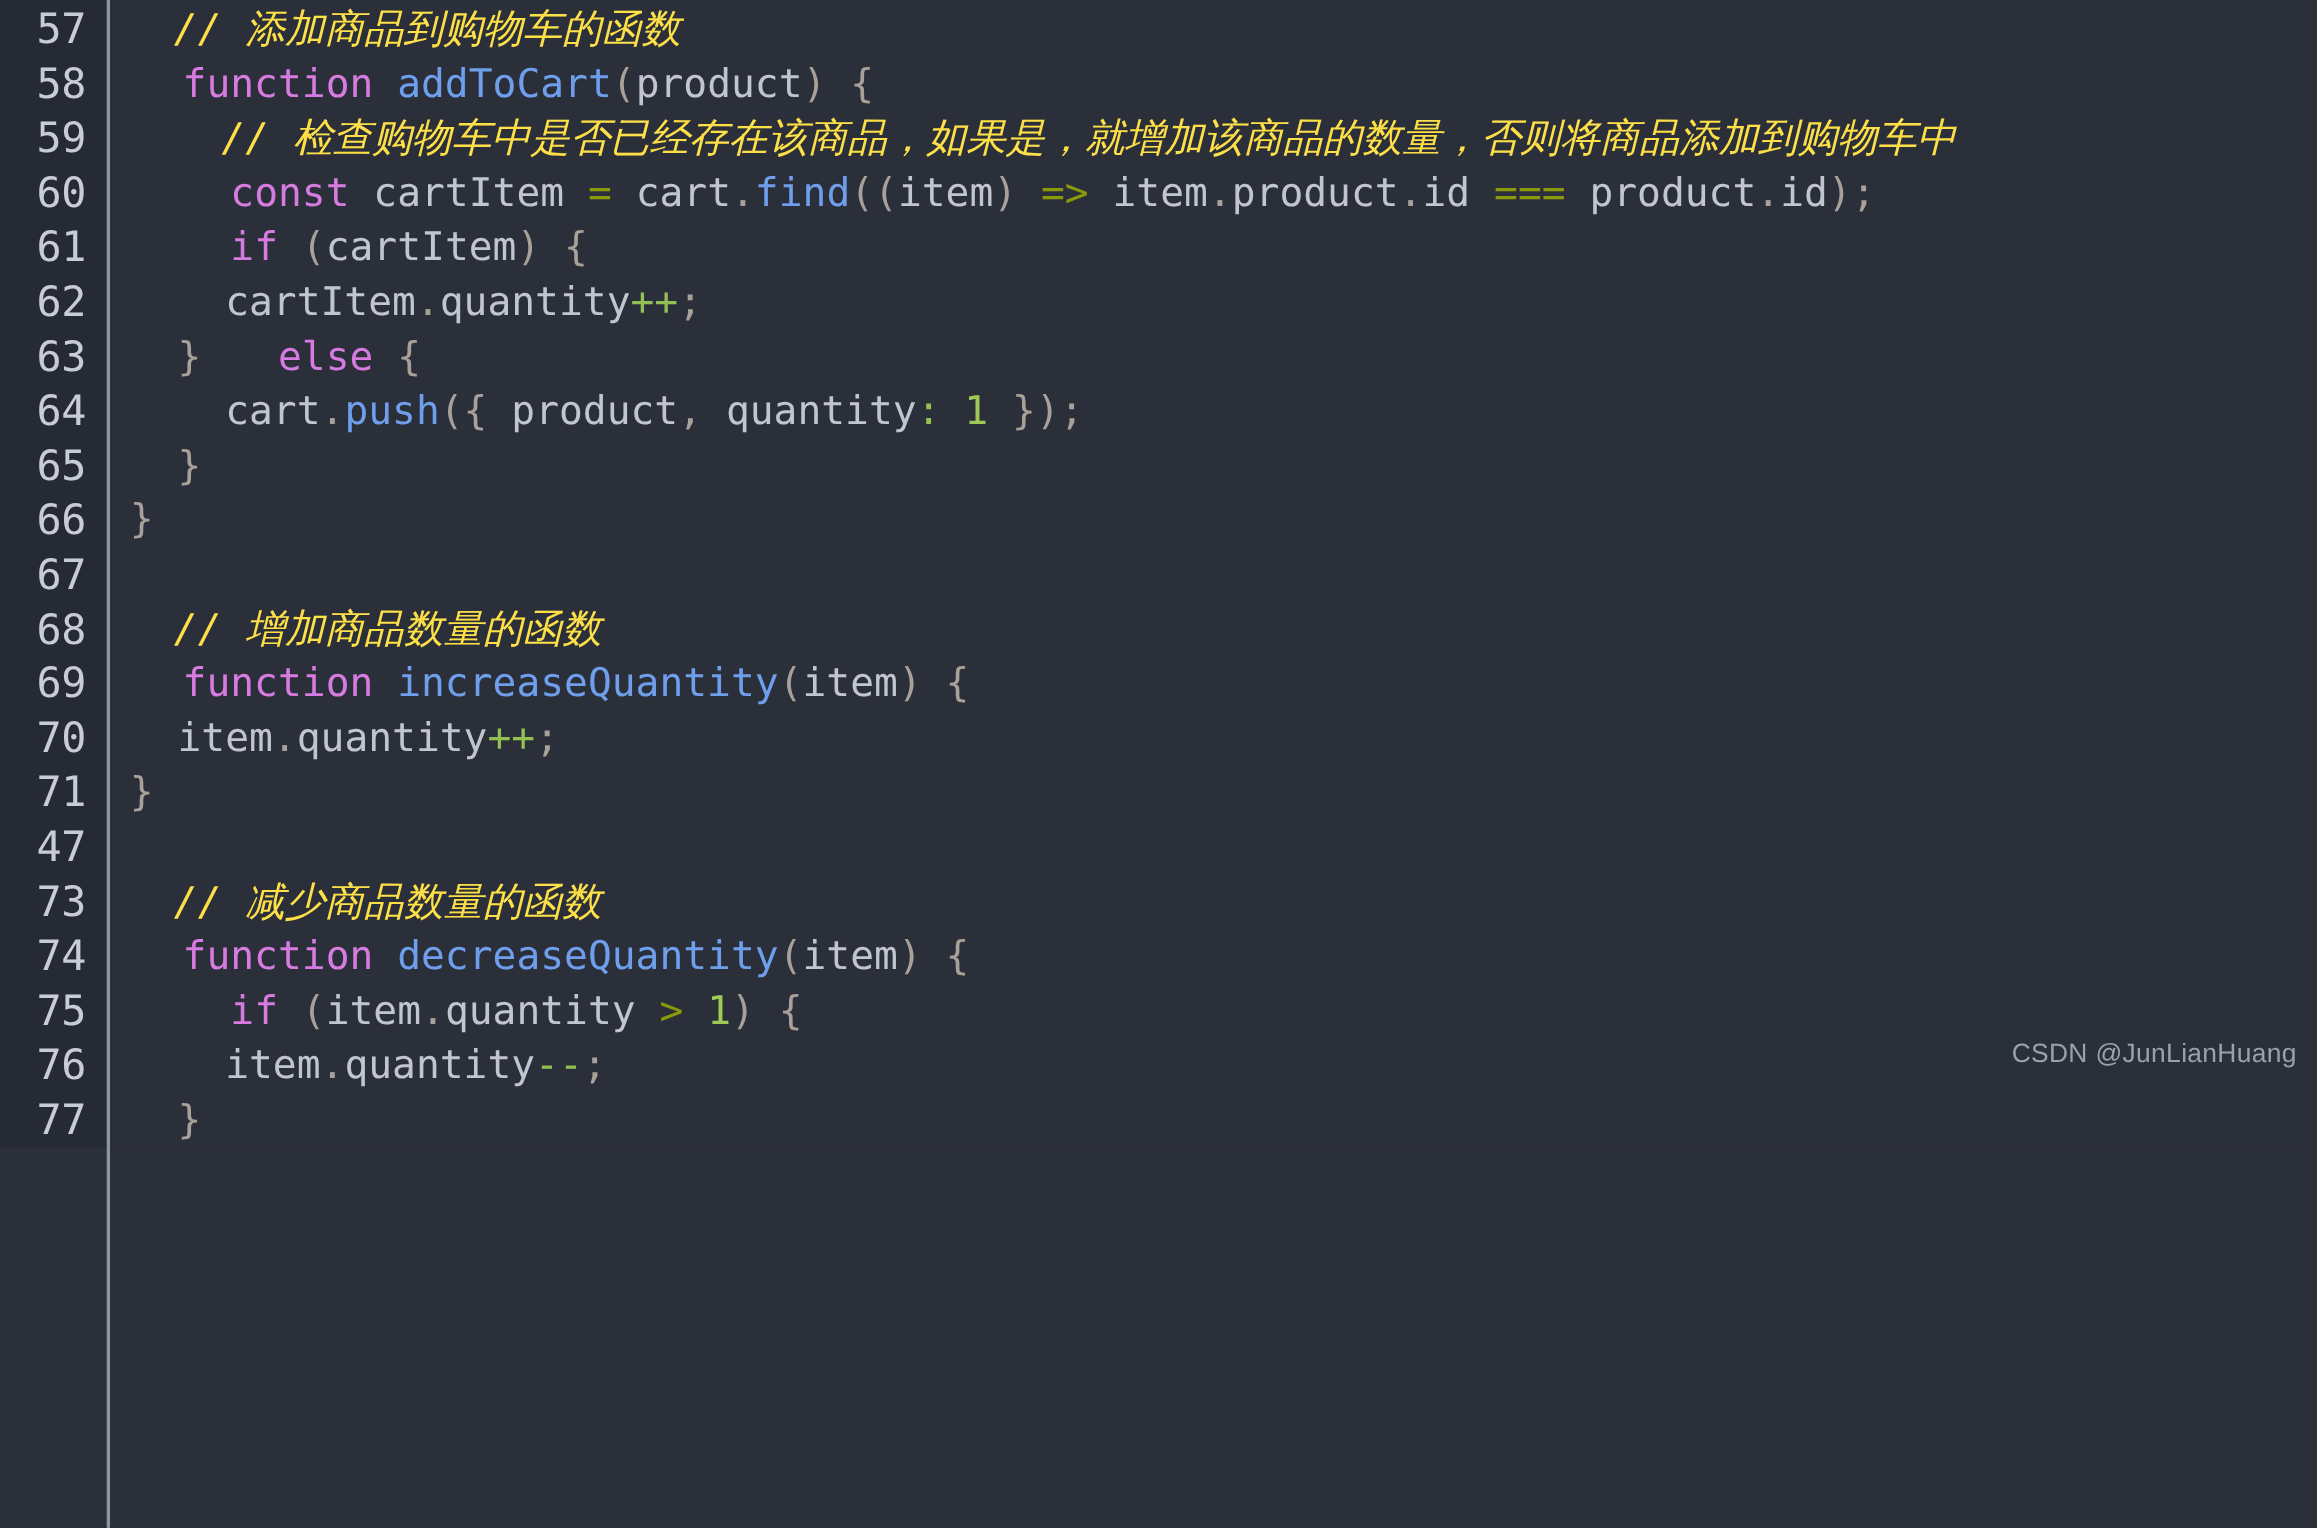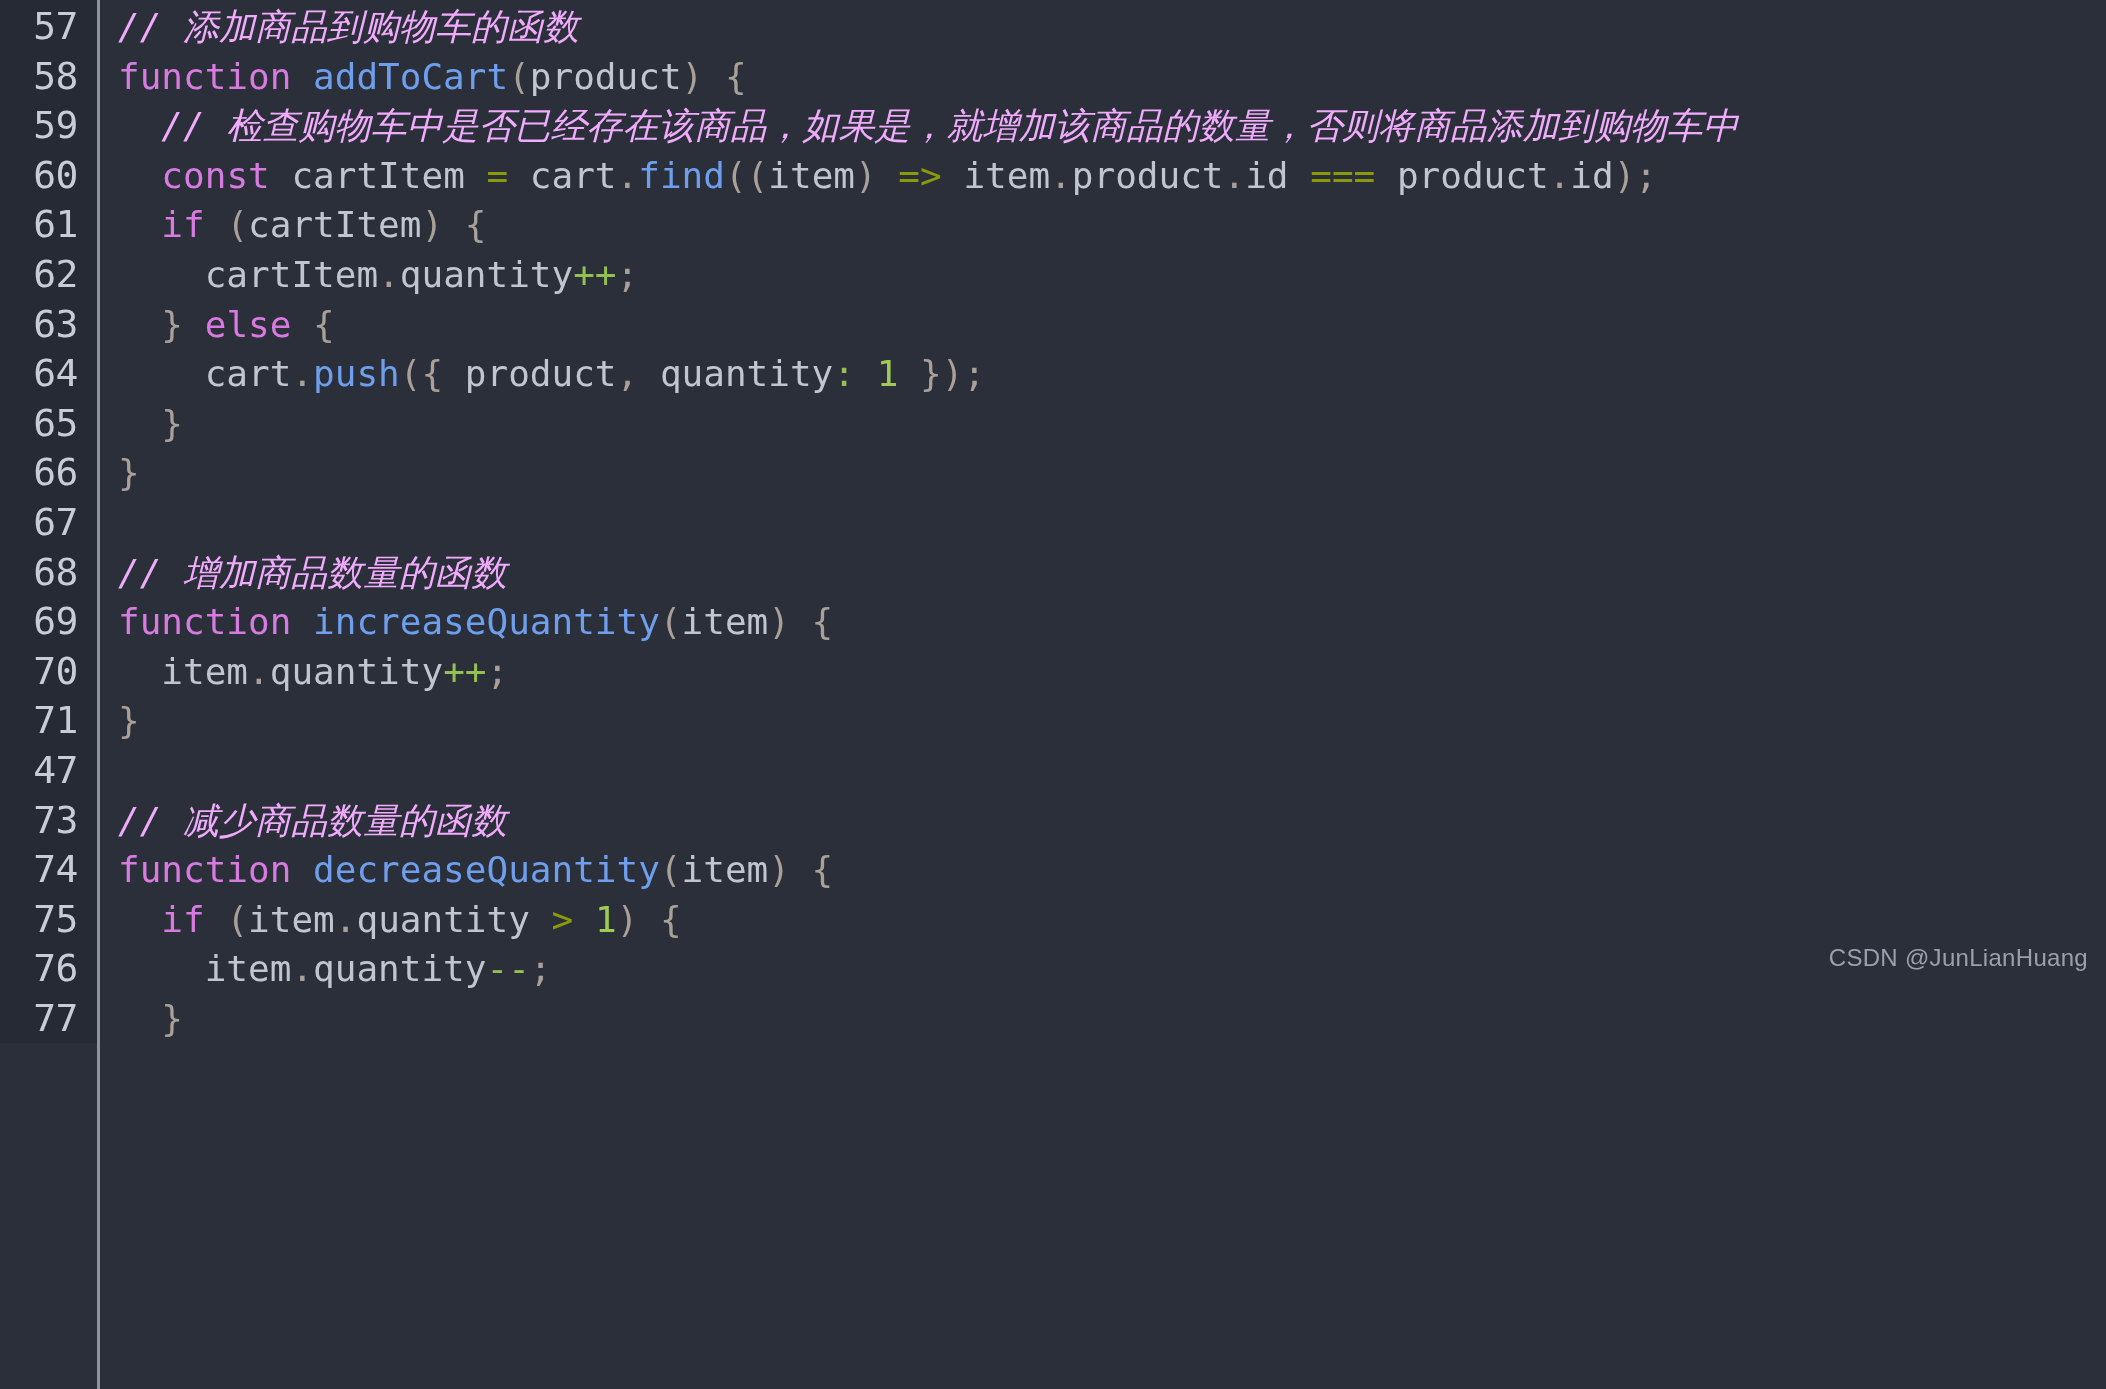--- a/index.html
+++ b/index.html
@@ -68,22 +68,22 @@
     height: 49.6px;
     line-height: 49.6px;
     font-size: 36px;
     white-space: pre;
     color: #c0c5ce;
     font-family: "DejaVu Sans Mono", "Liberation Mono", monospace;
     letter-spacing: 0px;
   }
 
   
-  .tok-comment   { color: #f0abfc; font-style: italic; }
-  .tok-keyword   { color: #d77be0; }
+  .tok-comment   { color: #fde047; font-style: italic; margin-left: 40px; }
+  .tok-keyword   { color: #d77be0; margin-left: 48px; }
   .tok-func      { color: #6f9fec; }
   .tok-plain     { color: #c0c5ce; }
   .tok-punct     { color: #a9a199; }
   .tok-op        { color: #8a9a0b; }
   .tok-op2       { color: #93c052; }
   .tok-number    { color: #9fca56; }
 
   
   #watermark {
     position: absolute;

